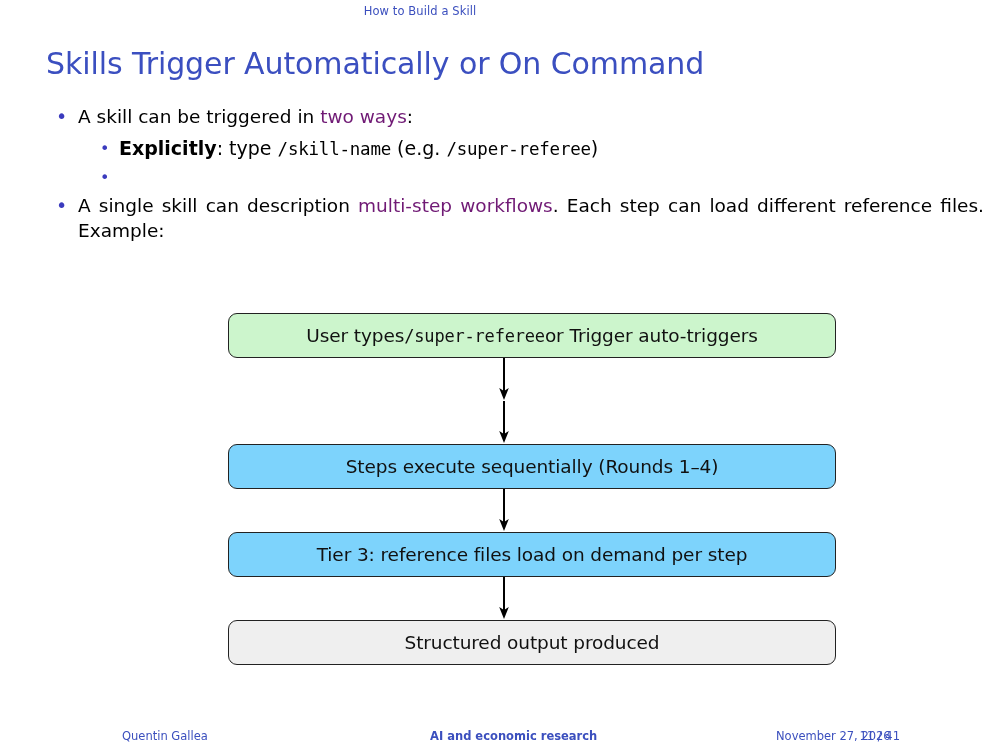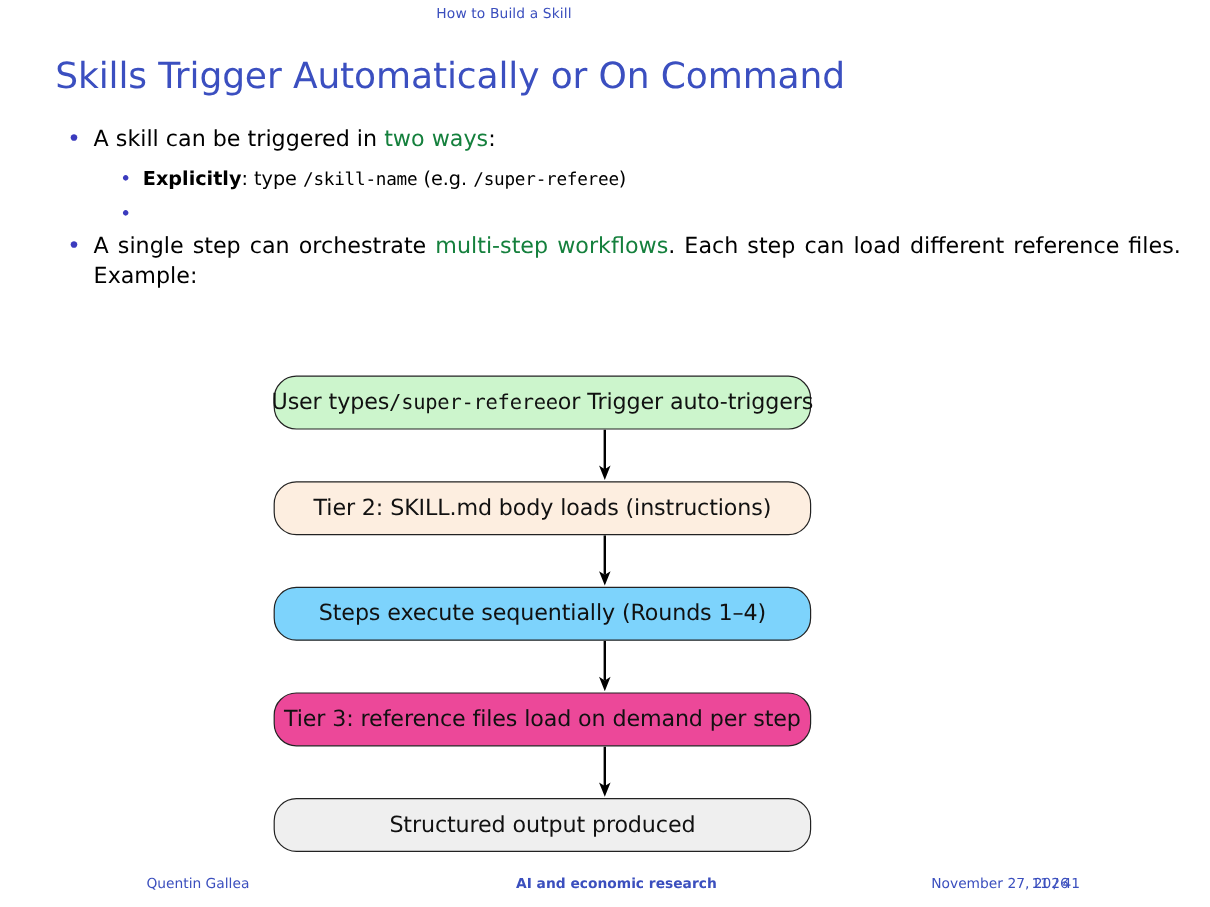--- a/index.html
+++ b/index.html
@@ -95,47 +95,47 @@
   .bullet2 {
     flex: 0 0 auto;
     width: 19px;
     margin-left: 100px;
     color: #3b3bbe;
     font-size: 16px;
     line-height: 25px;
   }
   .txt2 {
     flex: 1 1 auto;
-    font-size: 16px;
-    line-height: 25px;
-  }
-
-  .alert { color: #15803d; }
+    font-size: 19px;
+    line-height: 25px;
+  }
+
+  .alert { color: #701a75; }
   .strong { font-weight: bold; }
   .mono {
     font-family: "DejaVu Sans Mono", monospace;
     font-size: 0.92em;
     letter-spacing: -0.2px;
   }
 
   .block2 { margin-top: 26px; }
 
   
   .flow {
     position: absolute;
     top: 313px;
     left: 228px;
     width: 552px;
   }
   .flow-box {
-    width: 448px;
+    width: 608px;
     height: 45px;
     box-sizing: border-box;
     border: 1.2px solid #222222;
-    border-radius: 19px;
+    border-radius: 9px;
     display: flex;
     align-items: center;
     justify-content: center;
     font-size: 18.5px;
     color: #111111;
     letter-spacing: -0.1px;
     white-space: nowrap;
   }
   .arrow {
     width: 552px;
@@ -186,21 +186,21 @@
 
         <li>
           <span class="bullet2">•</span>
         </li>
       </ul>
     </li>
 
     <li class="block2">
       <div class="li-row">
         <span class="bullet1">•</span>
-        <span class="txt1"><span>A single step can orchestrate </span><span class="alert">multi-step workflows</span><span>. Each step can load different reference files. Example:</span></span>
+        <span class="txt1"><span>A single skill can description </span><span class="alert">multi-step workflows</span><span>. Each step can load different reference files. Example:</span></span>
       </div>
     </li>
 
   </ul>
 </div>
 
 <div class="flow">
 
   <div class="flow-box" id="fb0" style="background: rgb(204, 245, 204); border-color: rgb(34, 34, 34);">
       <span>User types </span>
@@ -208,43 +208,40 @@
       <span> or Trigger auto-triggers</span>
     </div>
 
   <div class="arrow">
     <svg width="14" height="43" viewBox="0 0 14 43">
       <line x1="7" y1="0" x2="7" y2="33" stroke="#000" stroke-width="2"></line>
       <polygon points="7,42 2.2,30 7,33 11.8,30" fill="#000"></polygon>
     </svg>
   </div>
 
-  <div class="flow-box" id="fb1" style="background: rgb(253, 238, 224); border-color: rgb(34, 34, 34);">
-      <span>Tier 2: SKILL.md body loads (instructions)</span>
-    </div>
 
   <div class="arrow">
     <svg width="14" height="43" viewBox="0 0 14 43">
       <line x1="7" y1="0" x2="7" y2="33" stroke="#000" stroke-width="2"></line>
       <polygon points="7,42 2.2,30 7,33 11.8,30" fill="#000"></polygon>
     </svg>
   </div>
 
   <div class="flow-box" id="fb2" style="background: #7dd3fc; border-color: rgb(34, 34, 34);">
       <span>Steps execute sequentially (Rounds 1–4)</span>
     </div>
 
   <div class="arrow">
     <svg width="14" height="43" viewBox="0 0 14 43">
       <line x1="7" y1="0" x2="7" y2="33" stroke="#000" stroke-width="2"></line>
       <polygon points="7,42 2.2,30 7,33 11.8,30" fill="#000"></polygon>
     </svg>
   </div>
 
-  <div class="flow-box" id="fb3" style="background: #ec4899; border-color: rgb(34, 34, 34);">
+  <div class="flow-box" id="fb3" style="background: #7dd3fc; border-color: rgb(34, 34, 34);">
       <span>Tier 3: reference files load on demand per step</span>
     </div>
 
   <div class="arrow">
     <svg width="14" height="43" viewBox="0 0 14 43">
       <line x1="7" y1="0" x2="7" y2="33" stroke="#000" stroke-width="2"></line>
       <polygon points="7,42 2.2,30 7,33 11.8,30" fill="#000"></polygon>
     </svg>
   </div>
 

